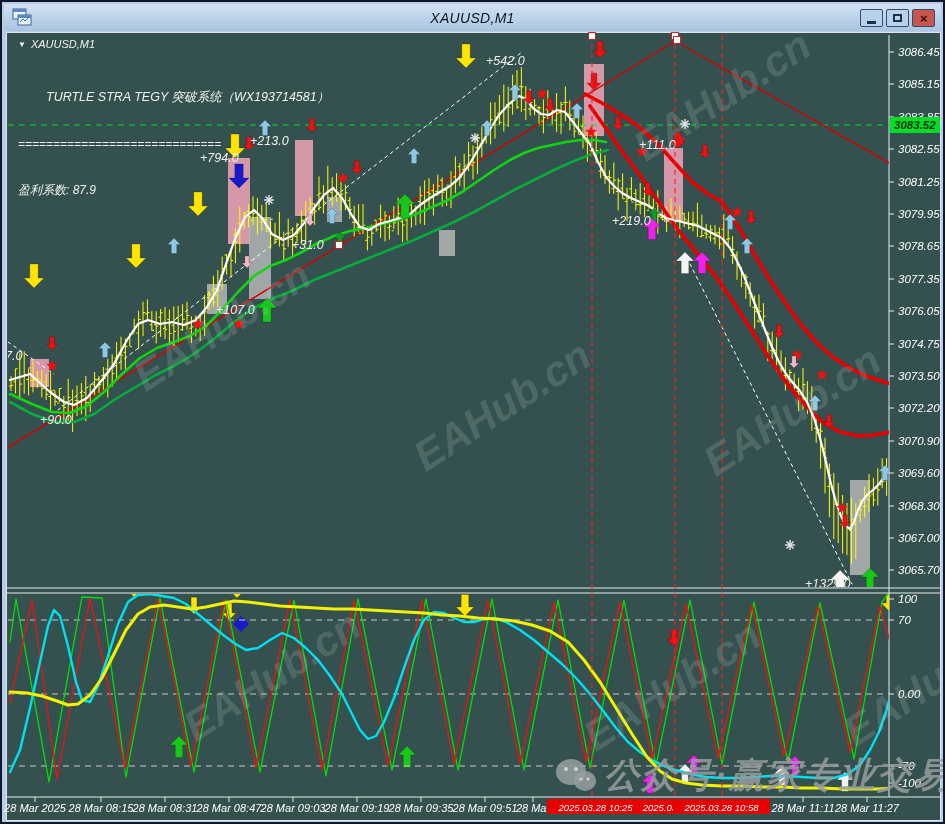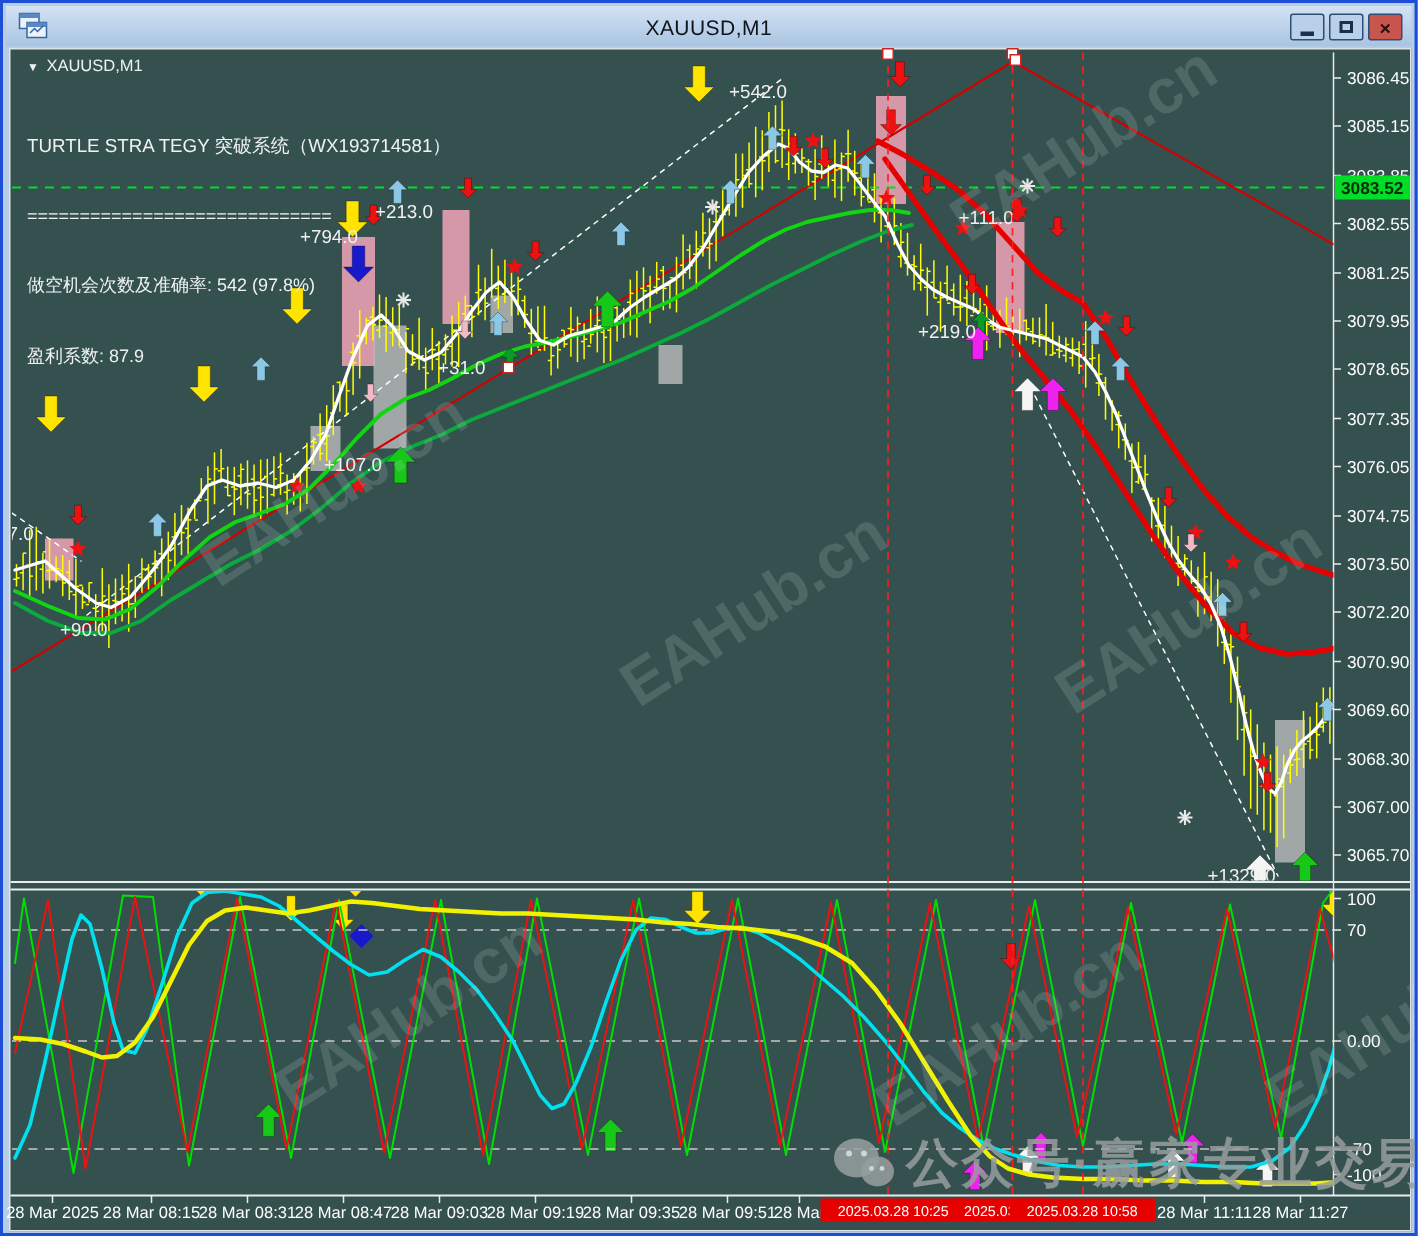--- a/index.html
+++ b/index.html
@@ -1,31 +1,31 @@
 <!DOCTYPE html>
 <html><head>
 <meta charset="utf-8">
 <style>
   html,body{margin:0;padding:0;background:#888;}
   *{box-sizing:border-box;}
-  .window{position:relative;width:945px;height:824px;background:#b7cde7;border:2px solid #1d4ed8;overflow:hidden;font-family:"Liberation Sans",sans-serif;}
+  .window{position:relative;width:945px;height:824px;background:#b7cde7;border:2px solid #0f172a;overflow:hidden;font-family:"Liberation Sans",sans-serif;font-style:italic;}
   .titlebar{position:absolute;left:2px;top:2px;right:2px;height:27px;background:linear-gradient(#d3e2f3,#a9c4e1);display:flex;align-items:center;}
   .app-icon{position:absolute;left:8px;top:4px;width:22px;height:20px;}
   .title{position:absolute;left:0;right:0;text-align:center;font-size:14px;color:#10151c;letter-spacing:.3px;}
   .win-buttons{position:absolute;right:6px;top:5px;display:flex;gap:3px;}
   .wbtn{width:23px;height:18px;border:1px solid #2e4c74;border-radius:2px;background:#b9d0ea;display:flex;align-items:center;justify-content:center;cursor:default;}
   .wbtn .min-glyph{width:9px;height:3px;background:#1c2f4a;margin-top:8px;}
   .wbtn .max-glyph{width:9px;height:8px;border:2px solid #1c2f4a;}
   .wbtn.close{background:#c8564e;color:#2a0f0c;font-weight:bold;font-size:13px;line-height:1;}
   .chart-bg{position:absolute;left:4px;top:30px;width:935px;height:789px;background:#35514f;border:1px solid #dfe5e4;}
   #cv{position:absolute;left:0;top:0;pointer-events:none;}
   .overlay{position:absolute;color:#eef2f1;z-index:4;}
   .symbol-row{left:16px;top:36px;font-size:11px;display:flex;gap:5px;align-items:center;}
   .strategy{left:16px;top:57px;font-size:12px;line-height:15.5px;white-space:pre;}
-  .strategy .l1{font-size:12.5px;}
+  .strategy .l1{font-size:12.5px;margin-left:28px;}
   .watermark{position:absolute;z-index:2;color:rgba(210,222,221,0.16);font-size:42px;font-weight:bold;transform:rotate(-33deg);white-space:nowrap;pointer-events:none;}
   .banner{position:absolute;left:552px;top:750px;z-index:6;display:flex;align-items:center;gap:6px;color:rgba(150,158,158,0.85);font-size:35px;font-weight:bold;white-space:nowrap;letter-spacing:2px;}
   .hit{position:absolute;z-index:7;}
 </style>
 </head>
 <body>
 
 <div class="window">
   <div class="titlebar">
     <span class="app-icon">
@@ -890,21 +890,20 @@
       </g>
   </svg>
 
   <div class="overlay symbol-row">
     <span style="font-size:8px;">▼</span>
     <span>XAUUSD,M1</span>
   </div>
   <div class="overlay strategy">
     <div class="l1">TURTLE STRA TEGY 突破系统（WX193714581）</div>
     <div>=============================</div>
-    <div>做空机会次数及准确率: 542 (97.8%)</div>
     <div>盈利系数: 87.9</div>
   </div>
 
   <div id="wmarks">
       <div class="watermark" style="left: 120px; top: 300px;">EAHub.cn</div>
       <div class="watermark" style="left: 400px; top: 380px;">EAHub.cn</div>
       <div class="watermark" style="left: 690px; top: 385px;">EAHub.cn</div>
       <div class="watermark" style="left: 620px; top: 70px;">EAHub.cn</div>
       <div class="watermark" style="left: 170px; top: 650px;">EAHub.cn</div>
       <div class="watermark" style="left: 570px; top: 660px;">EAHub.cn</div>

